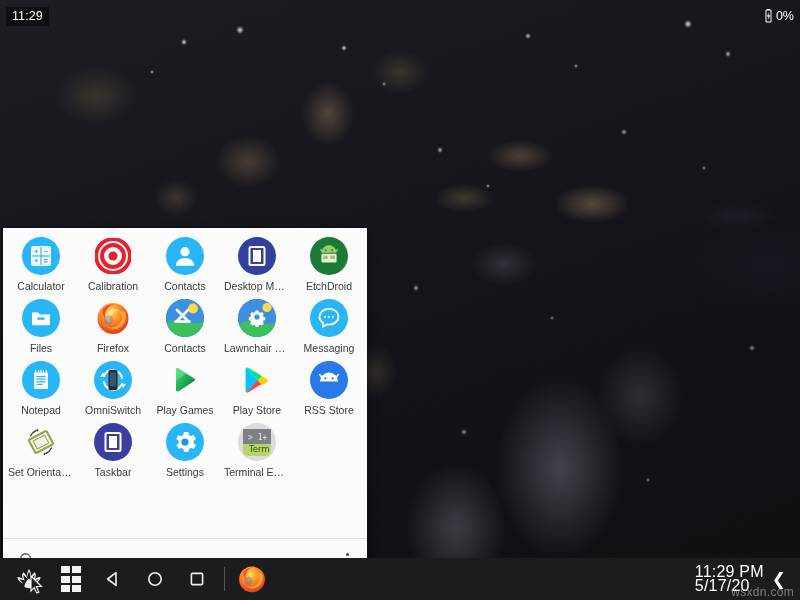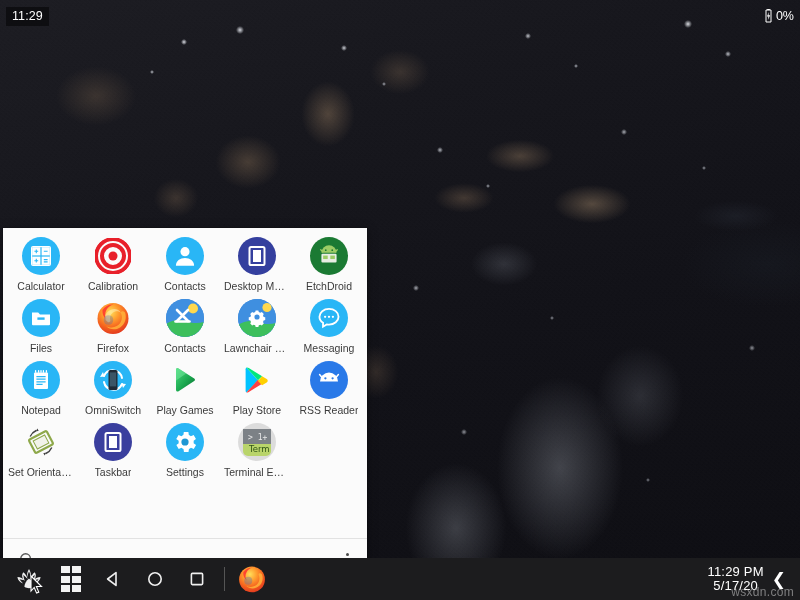--- a/index.html
+++ b/index.html
@@ -127,21 +127,21 @@
     padding:0 6px 0 8px;
   }
   .tb-left { display:flex; align-items:center; }
   .tb-btn {
     width:42px; height:42px; display:flex; align-items:center; justify-content:center;
     cursor:default; position:relative;
   }
   .tb-sep { width:1px; height:24px; background:#555; margin:0 6px; }
   .tb-right { display:flex; align-items:center; gap:6px; padding-right:2px; }
   .tb-clock {
-    color:#fff; font-size:13px; line-height:14px; text-align:center;
+    color:#fff; font-size:16px; line-height:14px; text-align:left;
     letter-spacing:.2px;
   }
   .tb-chevron { color:#fff; font-size:17px; padding:0 6px 0 2px; cursor:default; }
 
   
   .grid-ico { display:grid; grid-template-columns:1fr 1fr; gap:2.5px; }
   .grid-ico span { width:9px; height:7px; background:#f2f2f2; display:block; }
 
   .watermark {
     position:absolute; right:6px; bottom:1px; z-index:50;
@@ -369,21 +369,21 @@
 
       <div class="app">
         <div class="app-icon" style="background:#2979e8;">
           <svg width="28" height="28" viewBox="0 0 28 28">
             <path d="M5 15.5a9 9 0 0 1 18 0z" fill="#fff"></path>
             <circle cx="10.4" cy="12.3" r="1.15" fill="#2979e8"></circle>
             <circle cx="17.6" cy="12.3" r="1.15" fill="#2979e8"></circle>
             <path d="M4.6 8.6l2.2 2.6M23.4 8.6l-2.2 2.6" stroke="#fff" stroke-width="1.5" stroke-linecap="round"></path>
           </svg>
         </div>
-        <div class="app-label">RSS Reader</div>
+        <div class="app-label">RSS Store</div>
       </div>
 
       <div class="app">
         <div class="app-icon" style="background:#fbfbfb;">
           <svg width="34" height="34" viewBox="0 0 34 34">
             <g transform="rotate(-28 17 17)">
               <rect x="7" y="9.5" width="20" height="15" rx="1.6" fill="none" stroke="#8ea84a" stroke-width="2.2"></rect>
               <rect x="10.5" y="12.5" width="13" height="9" fill="#f2f3ea" stroke="#8ea84a" stroke-width="1"></rect>
             </g>
             <path d="M6.2 11.5a12 12 0 0 1 6-6" fill="none" stroke="#444" stroke-width="1.5"></path>

